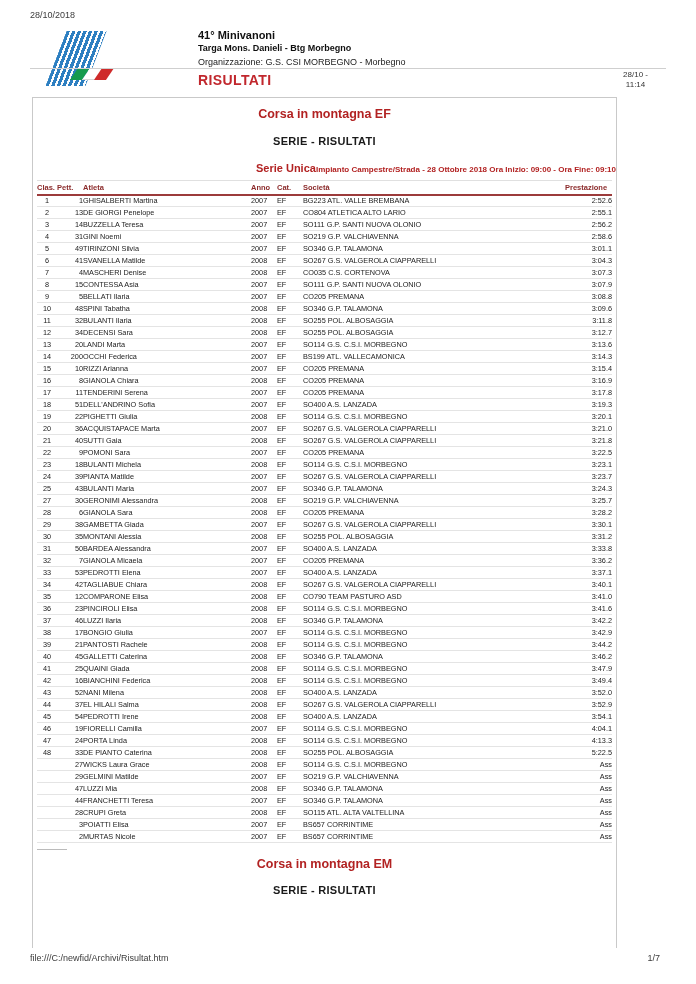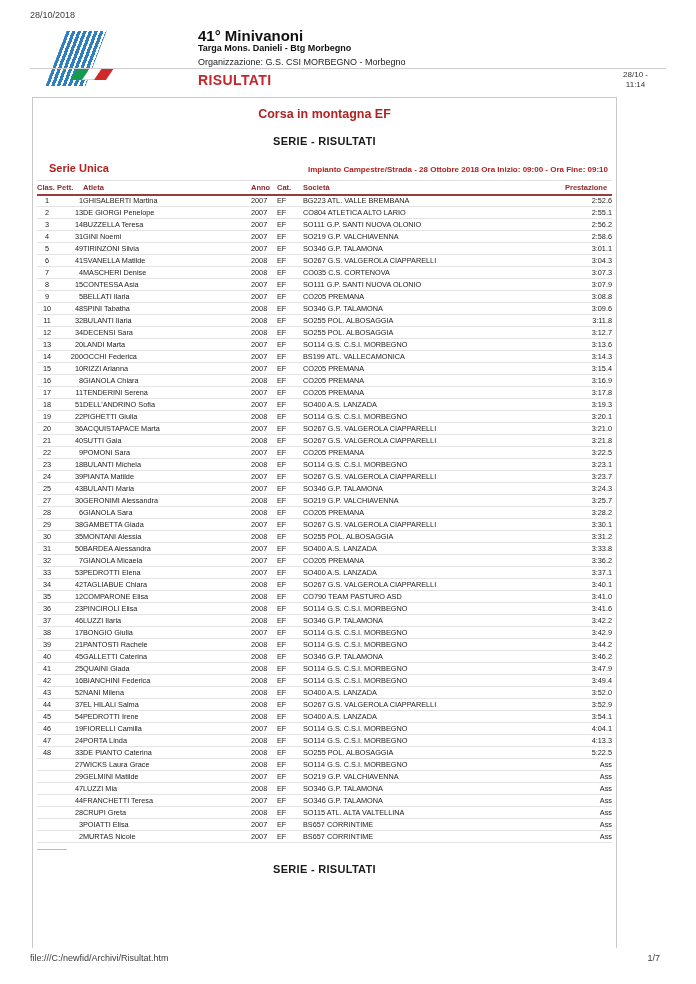--- a/index.html
+++ b/index.html
@@ -35,35 +35,35 @@
     position:absolute;left:28px;top:37px;width:36px;height:12px;
     transform:skewX(-34deg);
     display:flex;
   }
   .logo-flag span{flex:1;height:100%;}
   .flag-green{background:var(--flag-green);}
   .flag-white{background:#ffffff;border-top:1px solid #d7d7d7;border-bottom:1px solid #d7d7d7;}
   .flag-red{background:var(--flag-red);}
   
   .event-header{position:absolute;left:198px;top:29px;}
-  .event-title{font-size:15px;font-weight:bold;color:#101010;line-height:13px;}
+  .event-title{font-size:11px;font-weight:bold;color:#101010;line-height:13px;}
   .event-subtitle{font-size:9px;font-weight:bold;color:#101010;line-height:12px;}
   .event-org{font-size:9px;color:#222;line-height:12px;margin-top:2px;}
   .header-rule{position:absolute;left:30px;right:30px;top:68px;height:1px;background:#cfcfcf;}
   .results-label{position:absolute;left:198px;top:72px;font-size:14px;font-weight:bold;color:#c1272d;letter-spacing:0.4px;}
   .timestamp{position:absolute;right:48px;top:70px;font-size:8px;color:#333;text-align:center;line-height:9.5px;}
   
   .main-box{
     position:absolute;left:32px;top:97px;width:585px;height:851px;
     border:1px solid var(--border-gray);border-bottom:none;
     background:#fff;
   }
   .section-title{margin-top:9px;text-align:center;font-size:12.5px;font-weight:bold;color:var(--accent-red);}
   .section-subtitle{margin-top:14px;text-align:center;font-size:11px;font-weight:bold;color:#1b1b1b;letter-spacing:0.3px;}
-  .series-row{display:flex;justify-content:space-between;align-items:baseline;margin:15px 8px 0 16px;}
+  .series-row{display:flex;justify-content:flex-end;align-items:baseline;margin:15px 0 0 16px;}
   .series-label{font-size:11px;font-weight:bold;color:var(--accent-red);}
   .series-info{font-size:8px;font-weight:bold;color:var(--accent-red);}
   
   table.results{
     margin:6px 4px 0 4px;width:calc(100% - 8px);
     border-collapse:collapse;table-layout:fixed;
   }
   col.w-clas{width:20px;}col.w-pett{width:26px;}col.w-atleta{width:168px;}
   col.w-anno{width:26px;}col.w-cat{width:26px;}col.w-soc{width:262px;}col.w-prest{width:auto;}
   table.results th{
@@ -636,19 +636,20 @@
           <td class="c-anno">2007</td>
           <td class="c-cat">EF</td>
           <td class="c-soc">BS657 CORRINTIME</td>
           <td class="c-prest">Ass</td>
         </tr>
       </tbody>
   </table>
 
   <div class="end-stub"></div>
 
+  <div class="section-title next-title">Corsa in montagna EM</div>
   <div class="section-subtitle next-subtitle">SERIE - RISULTATI</div>
 </div>
 
 <div class="print-footer">
   <span class="footer-url">file:///C:/newfid/Archivi/Risultat.htm</span>
   <span class="footer-page">1/7</span>
 </div>
 
 </body></html>

